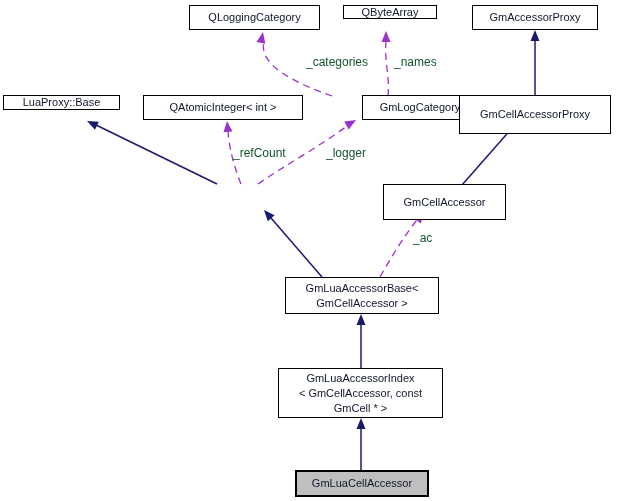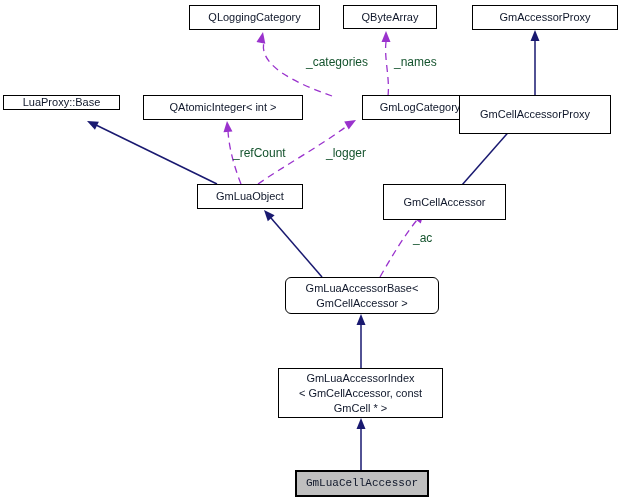--- a/index.html
+++ b/index.html
@@ -75,54 +75,51 @@
     </g>
     <g>
       <path class="dash-edge" d="M 380,277 C 392,256 404,236 417,220"></path>
       <polygon class="dash-head" points="0,0 -11,4.5 -11,-4.5" transform="translate(424,212) rotate(-52)"></polygon>
     </g>
   </svg>
 
   <div class="node" style="left:189px;top:5px;width:131px;height:25px;">
     <span>QLoggingCategory</span>
   </div>
-  <div class="node" style="left:343px;top:5px;width:94px;height:24px;">
+  <div class="node" style="left:343px;top:5px;width:94px;height:14px;">
     <span>QByteArray</span>
   </div>
-  <div class="node" style="left:472px;top:5px;width:146px;height:25px;">
+  <div class="node" style="left:472px;top:5px;width:126px;height:25px;">
     <span>GmAccessorProxy</span>
   </div>
   <div class="node" style="left:3px;top:95px;width:117px;height:15px;">
     <span>LuaProxy::Base</span>
   </div>
   <div class="node" style="left:143px;top:95px;width:160px;height:25px;">
     <span>QAtomicInteger&lt; int &gt;</span>
   </div>
   <div class="node" style="left:318px;top:95px;width:116px;height:25px;margin-left:44px;">
     <span>GmLogCategory</span>
   </div>
   <div class="node" style="left:459px;top:95px;width:152px;height:39px;">
     <span>GmCellAccessorProxy</span>
   </div>
-  <div class="node" style="left:197px;top:184px;width:106px;height:25px;">
-    <span>GmLuaObject</span>
-  </div>
   <div class="node" style="left:383px;top:184px;width:123px;height:36px;">
     <span>GmCellAccessor</span>
   </div>
-  <div class="node" style="left:285px;top:277px;width:154px;height:37px;border-radius:6px;">
+  <div class="node" style="left:285px;top:277px;width:154px;height:37px;">
     <span>GmLuaAccessorBase&lt;
 GmCellAccessor &gt;</span>
   </div>
   <div class="node" style="left:278px;top:368px;width:165px;height:50px;">
     <span>GmLuaAccessorIndex
 &lt; GmCellAccessor, const
 GmCell * &gt;</span>
   </div>
-  <div class="node highlight" style="left:295px;top:470px;width:134px;height:27px;font-family:Liberation Mono, monospace;">
+  <div class="node highlight" style="left:295px;top:470px;width:134px;height:27px;">
     <span>GmLuaCellAccessor</span>
   </div>
 
   <div class="edge-label" style="left:306px;top:55px;">_categories</div>
   <div class="edge-label" style="left:394px;top:55px;">_names</div>
   <div class="edge-label" style="left:233px;top:146px;">_refCount</div>
   <div class="edge-label" style="left:326px;top:146px;">_logger</div>
   <div class="edge-label" style="left:413px;top:231px;">_ac</div>
 
 </div>

